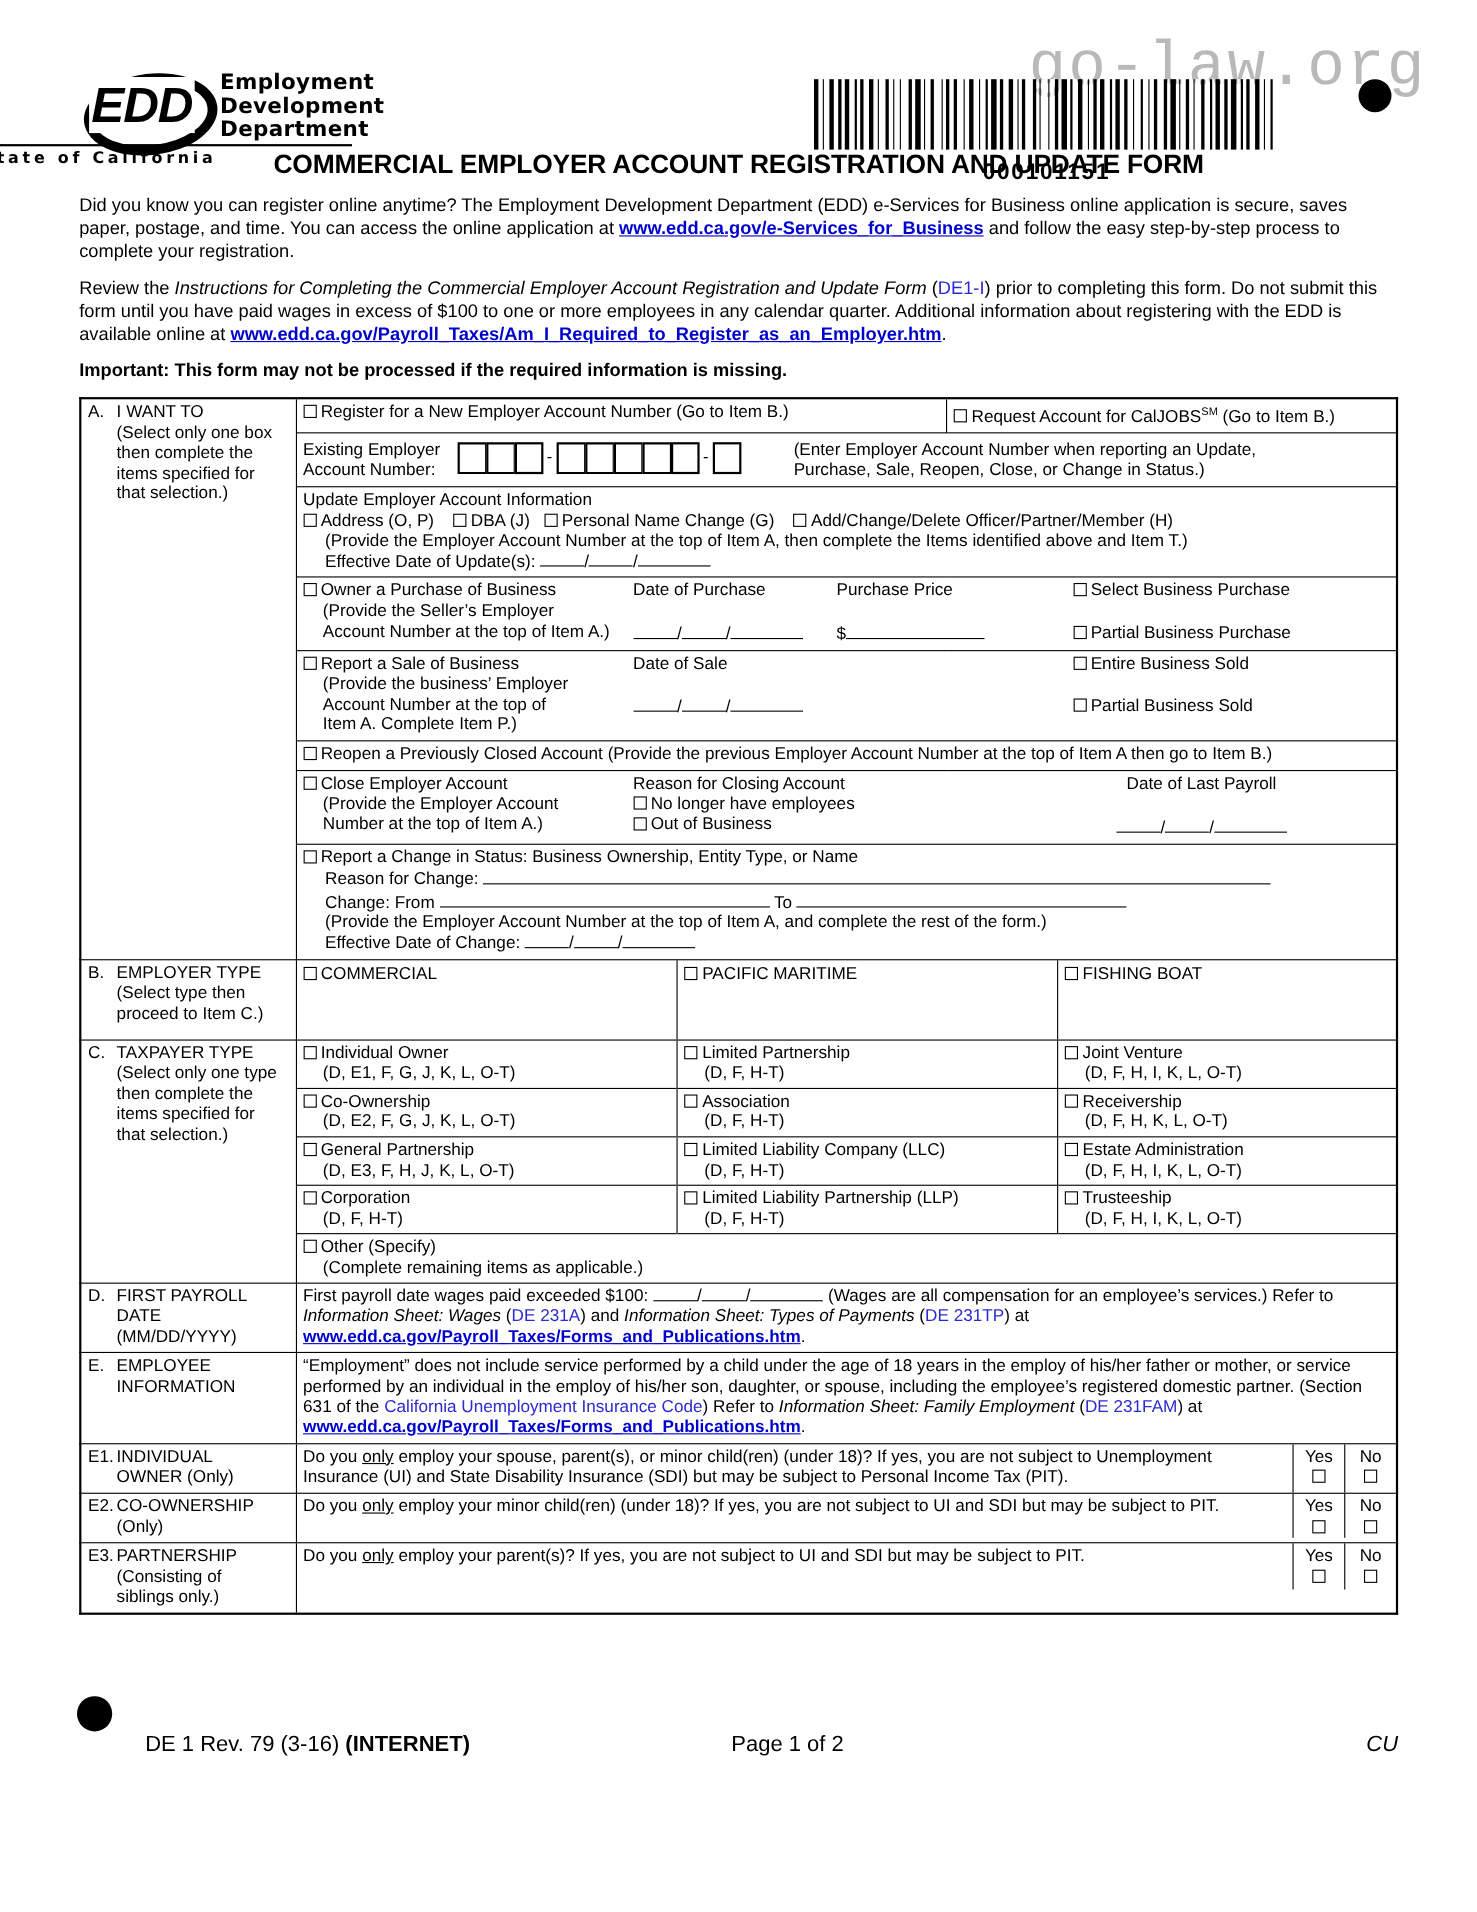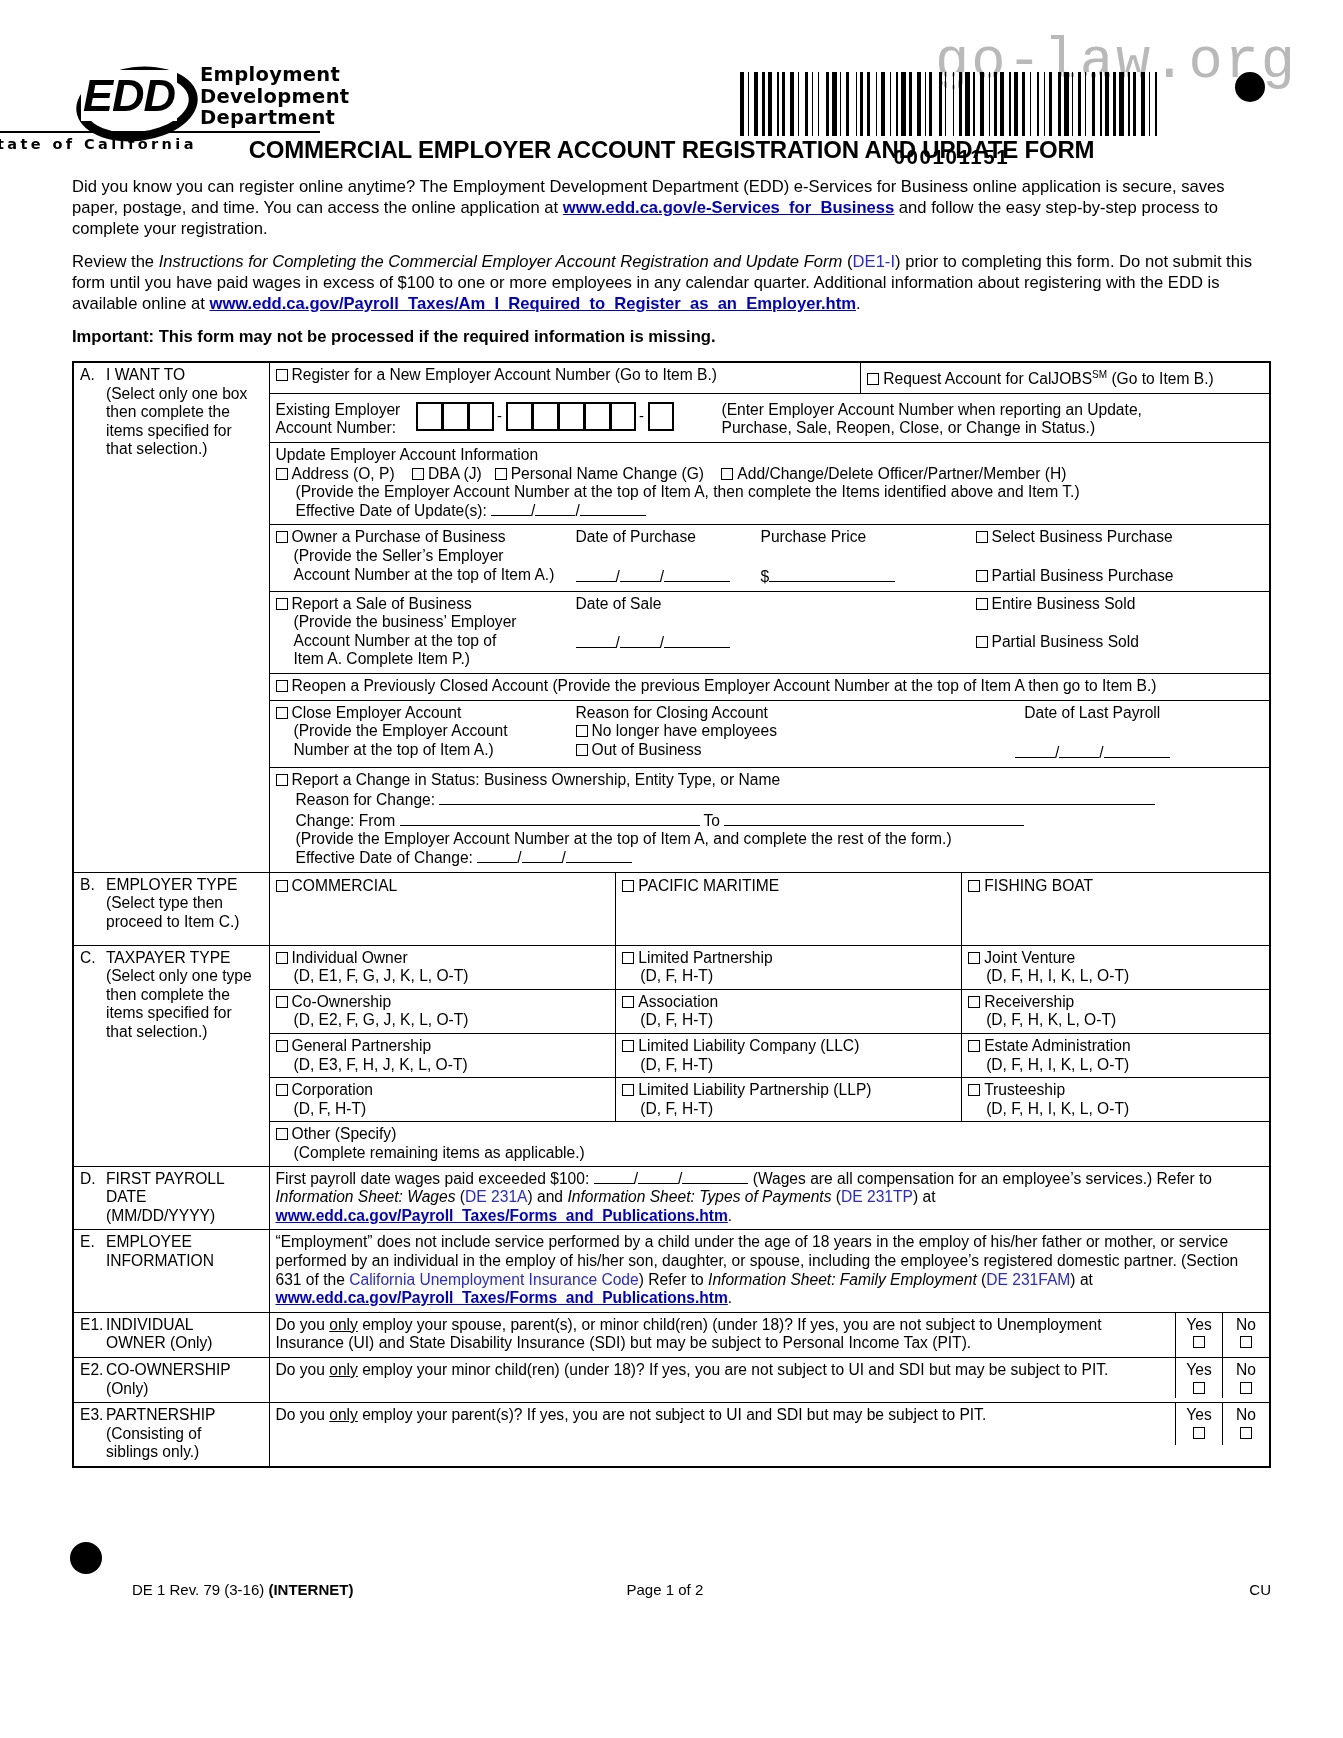--- a/index.html
+++ b/index.html
@@ -242,27 +242,27 @@
     text-align:center;
     padding:3px 2px 4px 2px!important;
   }
   .yn .cb{margin-right:0;display:block;margin:2px auto 0 auto;}
   
   .footer{
     position:absolute;
     left:0;right:0;
     bottom:140px;
     padding:0 72px 0 72px;
-    font-size:15px;
+    font-size:20px;
     display:flex;
     align-items:center;
   }
   .footer .f1{margin-left:60px;}
   .footer .f2{margin-left:auto;margin-right:auto;}
-  .footer .f3{margin-left:auto;}
+  .footer .f3{margin-left:auto;font-style:italic;}
   .sup{font-size:10px;vertical-align:super;}
 </style>
 </head>
 <body>
 
 <div class="page">
 
   <div class="watermark">go-law.org</div>
   <div class="dot-tr"></div>
   <div class="dot-bl"></div>

